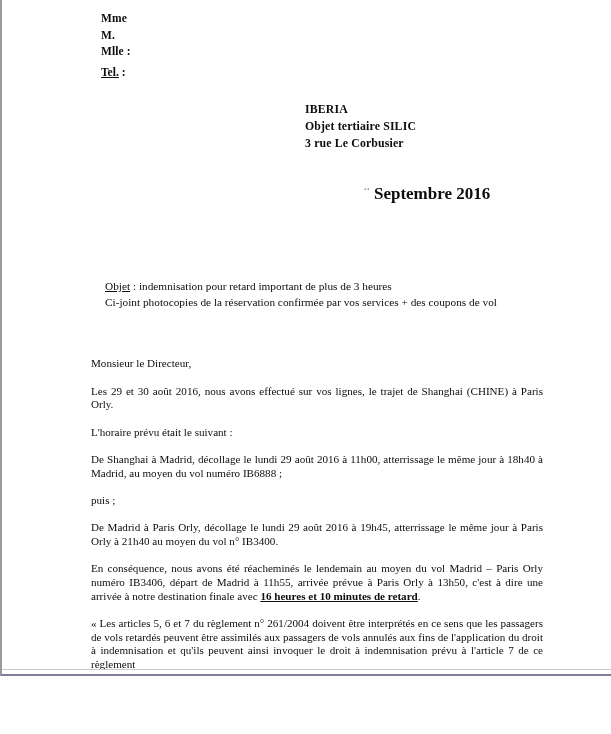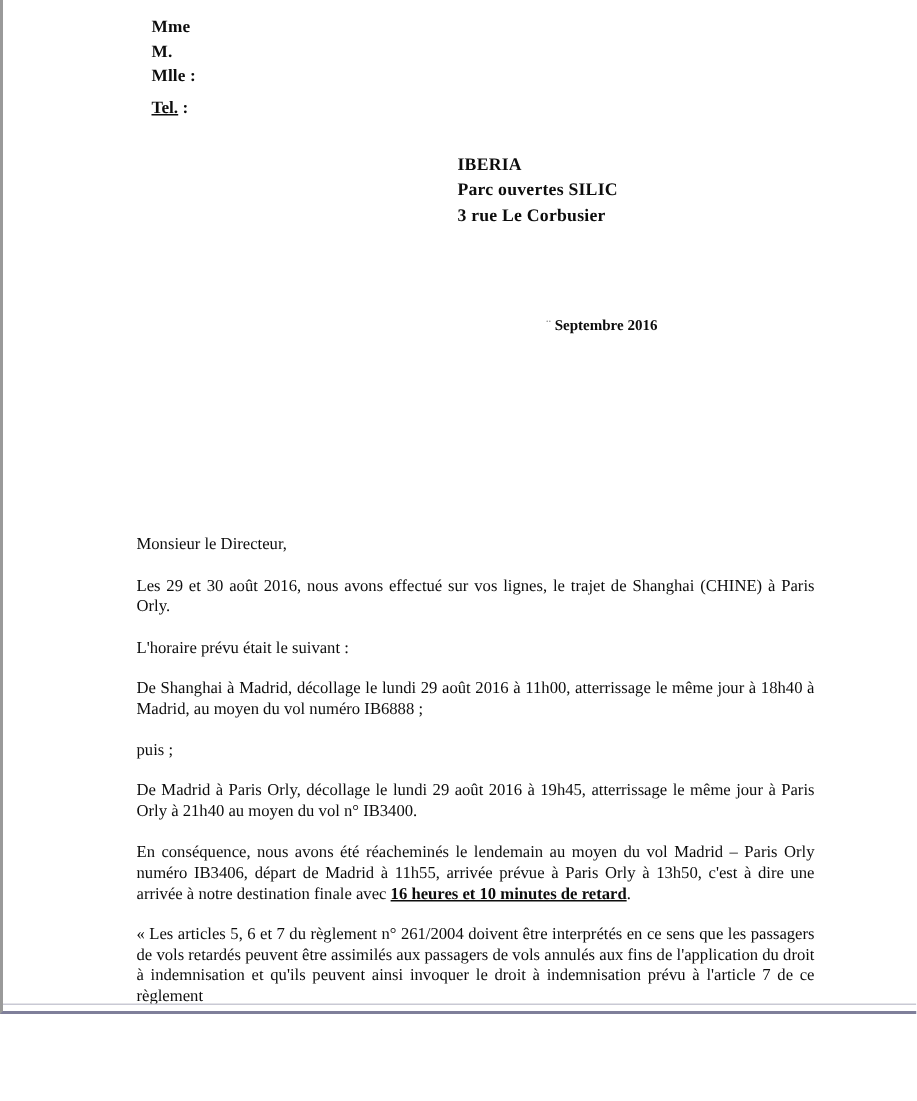--- a/index.html
+++ b/index.html
@@ -63,22 +63,22 @@
     line-height: 16.8px;
     font-weight: bold;
     letter-spacing: .15px;
   }
   .airline div { white-space: pre; }
 
   
   .dateline {
     position: absolute;
     left: 362px;
-    top: 212px;
-    font-size: 10px;
+    top: 184px;
+    font-size: 17px;
     font-weight: bold;
     white-space: pre;
   }
   .dateline .blank {
     color: #8d8d8d;
     font-weight: normal;
   }
 
   
   .reg-heading {
@@ -132,27 +132,29 @@
     <div class="recipient">
       <div>Mme</div>
       <div>M.</div>
       <div>Mlle :</div>
     </div>
 
     <div class="tel"><span class="u">Tel.</span><span> :</span></div>
 
     <div class="airline">
       <div>IBERIA</div>
-      <div>Parc ouvertes SILIC</div>
+      <div>Objet tertiaire SILIC</div>
       <div>3 rue Le Corbusier</div>
     </div>
 
     <div class="dateline"><span class="blank">¨ </span><span>Septembre 2016</span></div>
 
 
+    <div class="object"><span class="u">Objet</span><span> : indemnisation pour retard important de plus de 3 heures</span>
+<span>Ci-joint photocopies de la réservation confirmée par vos services + des coupons de vol</span></div>
 
     <div class="body">
       <p>Monsieur le Directeur,</p>
       <p>Les 29 et 30 août 2016, nous avons effectué sur vos lignes, le trajet de Shanghai (CHINE) à Paris Orly.</p>
       <p>L'horaire prévu était le suivant :</p>
       <p class="tight">De Shanghai à Madrid, décollage le lundi 29 août 2016 à 11h00, atterrissage le même jour à 18h40 à Madrid, au moyen du vol numéro IB6888 ;</p>
       <p>puis ;</p>
       <p>De Madrid à Paris Orly, décollage le lundi 29 août 2016 à 19h45, atterrissage le même jour à Paris Orly à 21h40 au moyen du vol n° IB3400.</p>
       <p><span>En conséquence, nous avons été réacheminés le lendemain au moyen du vol Madrid – Paris Orly numéro IB3406, départ de Madrid à 11h55, arrivée prévue à Paris Orly à 13h50, c'est à dire une arrivée à notre destination finale avec </span><span class="bu">16 heures et 10 minutes de retard</span><span>.</span></p>
       <p class="quote">« Les articles 5, 6 et 7 du règlement n° 261/2004 doivent être interprétés en ce sens que les passagers de vols retardés peuvent être assimilés aux passagers de vols annulés aux fins de l'application du droit à indemnisation et qu'ils peuvent ainsi invoquer le droit à indemnisation prévu à l'article 7 de ce règlement</p>

